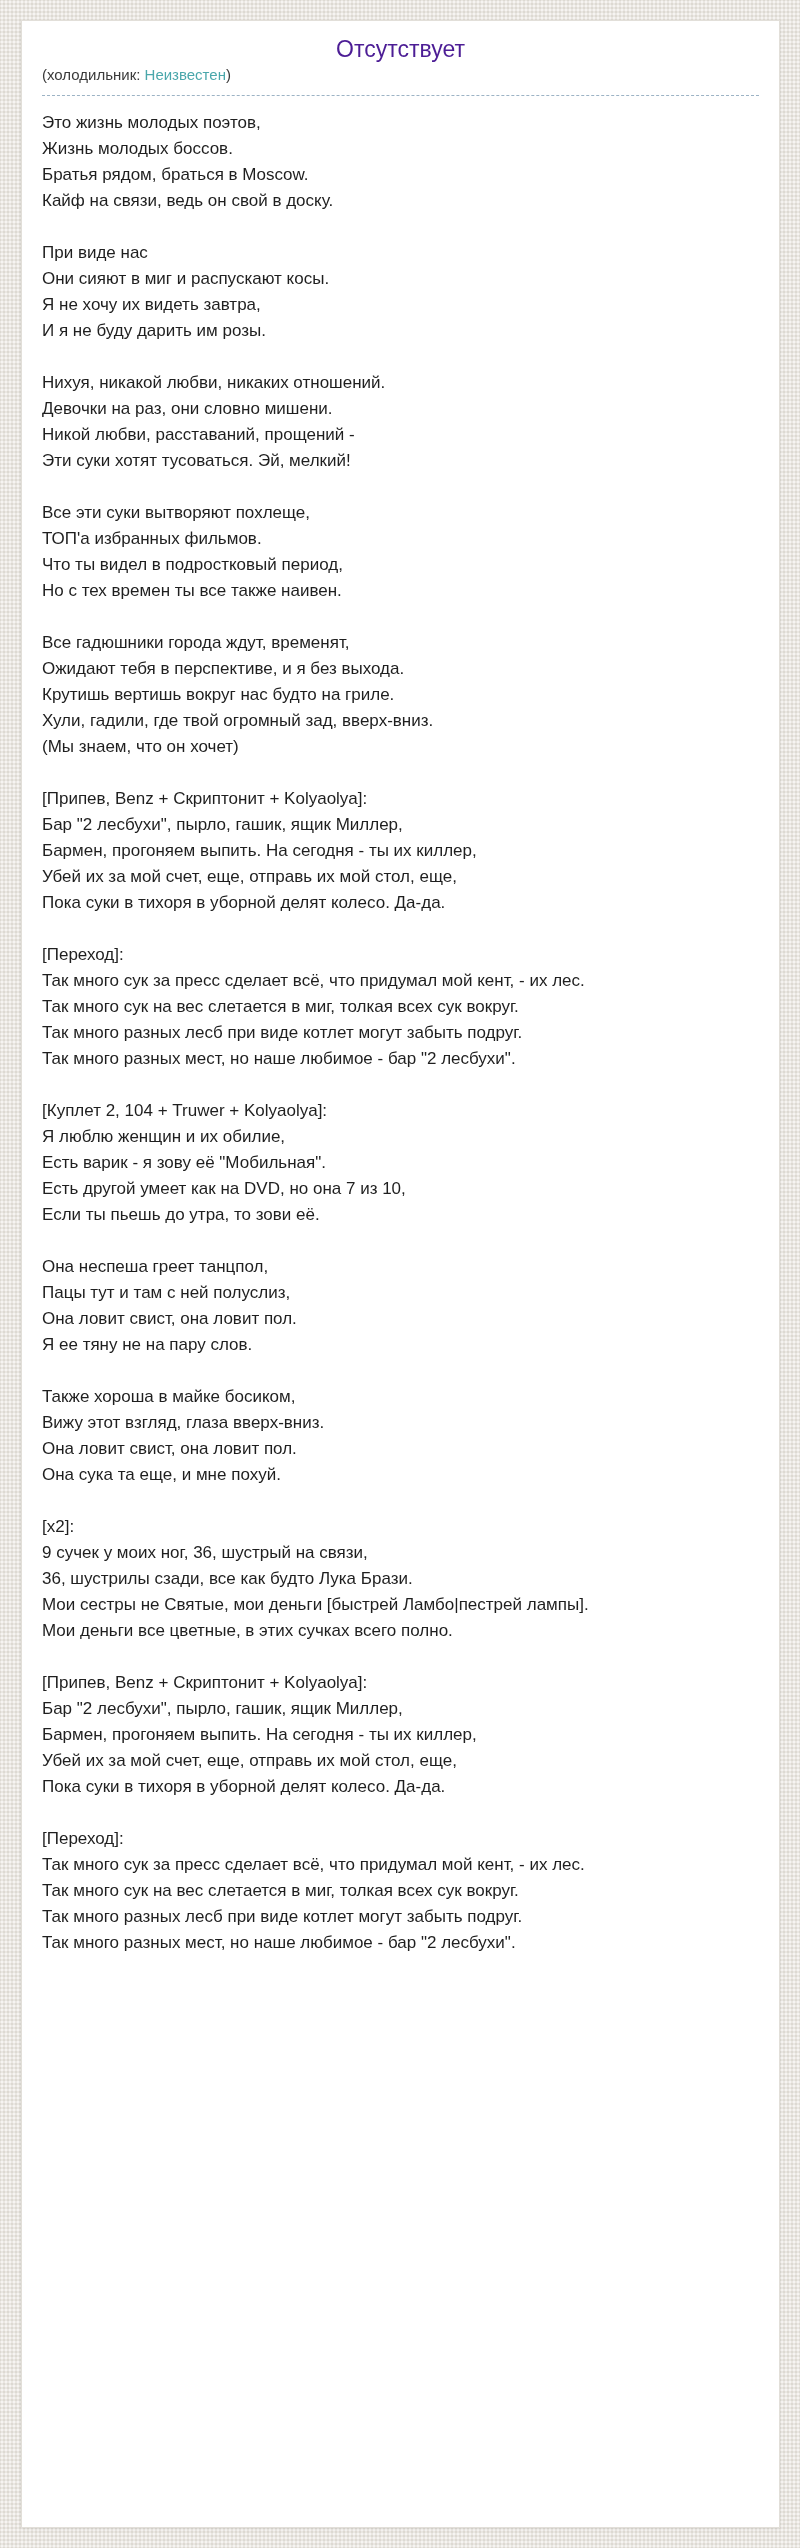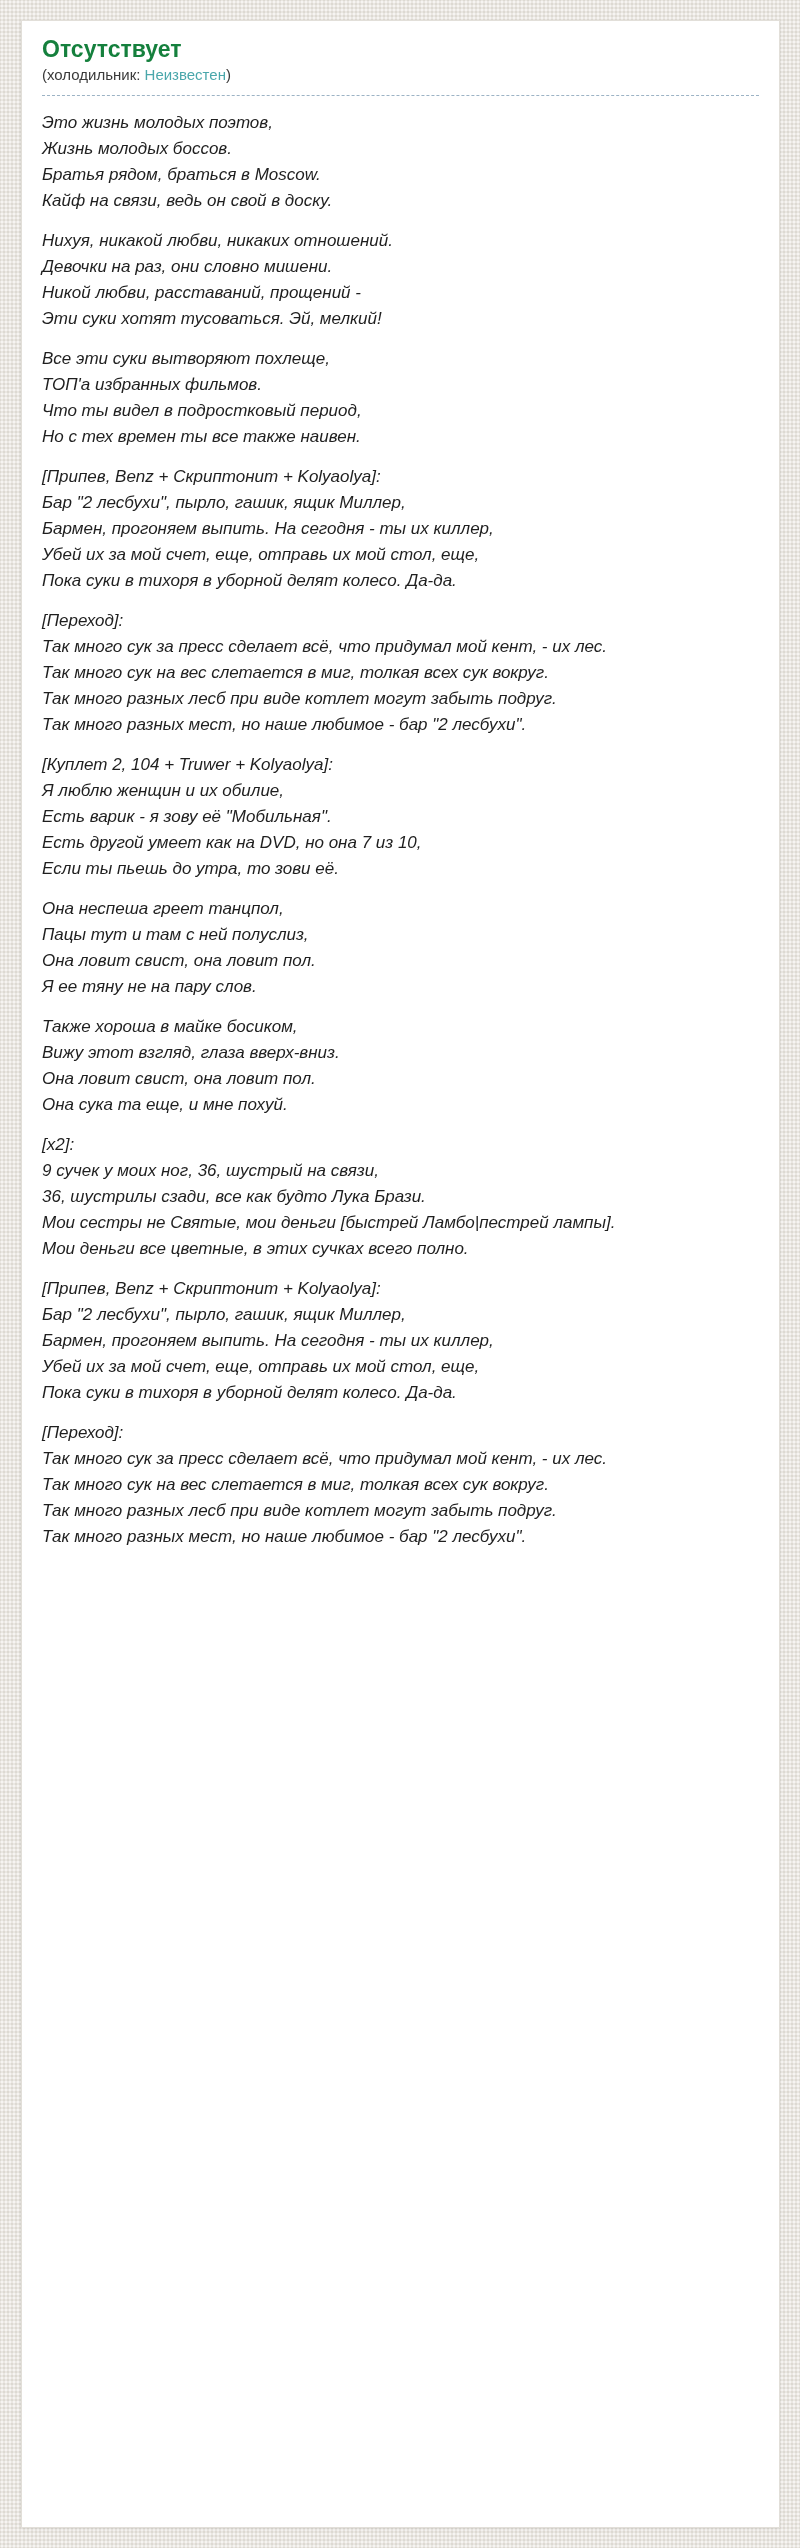--- a/index.html
+++ b/index.html
@@ -26,56 +26,59 @@
     padding: 14px 20px 40px 20px;
   }
   .header {
     border-bottom: 1px dashed #9cb3c5;
     padding-bottom: 10px;
   }
   .title {
     margin: 0;
     font-size: 23px;
     line-height: 28px;
-    font-weight: 700;
-    color: #15803d;
+    font-weight: 400;
+    color: #4c1d95;
+    text-align: center;
   }
   .artist {
     font-size: 15px;
     line-height: 20px;
     color: #3a3a3a;
     margin-top: 2px;
   }
   .artist-link {
     color: #4aa7ab;
     text-decoration: none;
     cursor: pointer;
     margin-top: 37px;
   }
   .lyrics {
     font-size: 17px;
     line-height: 26px;
     color: #1f1f1f;
   }
-  .lyrics p { margin: 14px 0; padding: 0; font-style: italic; }
+  .lyrics p { margin: 26px 0; padding: 0; }
   .lyrics p:first-child { margin-top: 14px; }
   .lyrics p:last-child { margin-bottom: 0; }
 </style>
 </head>
 <body>
 
 <div class="card">
   <div class="header">
     <h1 class="title">Отсутствует</h1>
     <div class="artist"><span>(холодильник: </span><a class="artist-link">Неизвестен</a><span>)</span></div>
   </div>
   <div class="lyrics">
       <p>Это жизнь молодых поэтов,<br>Жизнь молодых боссов.<br>Братья рядом, браться в Moscow.<br>Кайф на связи, ведь он свой в доску.</p>
+      <p>При виде нас<br>Они сияют в миг и распускают косы.<br>Я не хочу их видеть завтра,<br>И я не буду дарить им розы.</p>
       <p>Нихуя, никакой любви, никаких отношений.<br>Девочки на раз, они словно мишени.<br>Никой любви, расставаний, прощений -<br>Эти суки хотят тусоваться. Эй, мелкий!</p>
       <p>Все эти суки вытворяют похлеще,<br>ТОП'а избранных фильмов.<br>Что ты видел в подростковый период,<br>Но с тех времен ты все также наивен.</p>
+      <p>Все гадюшники города ждут, временят,<br>Ожидают тебя в перспективе, и я без выхода.<br>Крутишь вертишь вокруг нас будто на гриле.<br>Хули, гадили, где твой огромный зад, вверх-вниз.<br>(Мы знаем, что он хочет)</p>
       <p>[Припев, Benz + Скриптонит + Kolyaolya]:<br>Бар "2 лесбухи", пырло, гашик, ящик Миллер,<br>Бармен, прогоняем выпить. На сегодня - ты их киллер,<br>Убей их за мой счет, еще, отправь их мой стол, еще,<br>Пока суки в тихоря в уборной делят колесо. Да-да.</p>
       <p>[Переход]:<br>Так много сук за пресс сделает всё, что придумал мой кент, - их лес.<br>Так много сук на вес слетается в миг, толкая всех сук вокруг.<br>Так много разных лесб при виде котлет могут забыть подруг.<br>Так много разных мест, но наше любимое - бар "2 лесбухи".</p>
       <p>[Куплет 2, 104 + Truwer + Kolyaolya]:<br>Я люблю женщин и их обилие,<br>Есть варик - я зову её "Мобильная".<br>Есть другой умеет как на DVD, но она 7 из 10,<br>Если ты пьешь до утра, то зови её.</p>
       <p>Она неспеша греет танцпол,<br>Пацы тут и там с ней полуслиз,<br>Она ловит свист, она ловит пол.<br>Я ее тяну не на пару слов.</p>
       <p>Также хороша в майке босиком,<br>Вижу этот взгляд, глаза вверх-вниз.<br>Она ловит свист, она ловит пол.<br>Она сука та еще, и мне похуй.</p>
       <p>[x2]:<br>9 сучек у моих ног, 36, шустрый на связи,<br>36, шустрилы сзади, все как будто Лука Брази.<br>Мои сестры не Святые, мои деньги [быстрей Ламбо|пестрей лампы].<br>Мои деньги все цветные, в этих сучках всего полно.</p>
       <p>[Припев, Benz + Скриптонит + Kolyaolya]:<br>Бар "2 лесбухи", пырло, гашик, ящик Миллер,<br>Бармен, прогоняем выпить. На сегодня - ты их киллер,<br>Убей их за мой счет, еще, отправь их мой стол, еще,<br>Пока суки в тихоря в уборной делят колесо. Да-да.</p>
       <p>[Переход]:<br>Так много сук за пресс сделает всё, что придумал мой кент, - их лес.<br>Так много сук на вес слетается в миг, толкая всех сук вокруг.<br>Так много разных лесб при виде котлет могут забыть подруг.<br>Так много разных мест, но наше любимое - бар "2 лесбухи".</p>
     </div>
 </div>

